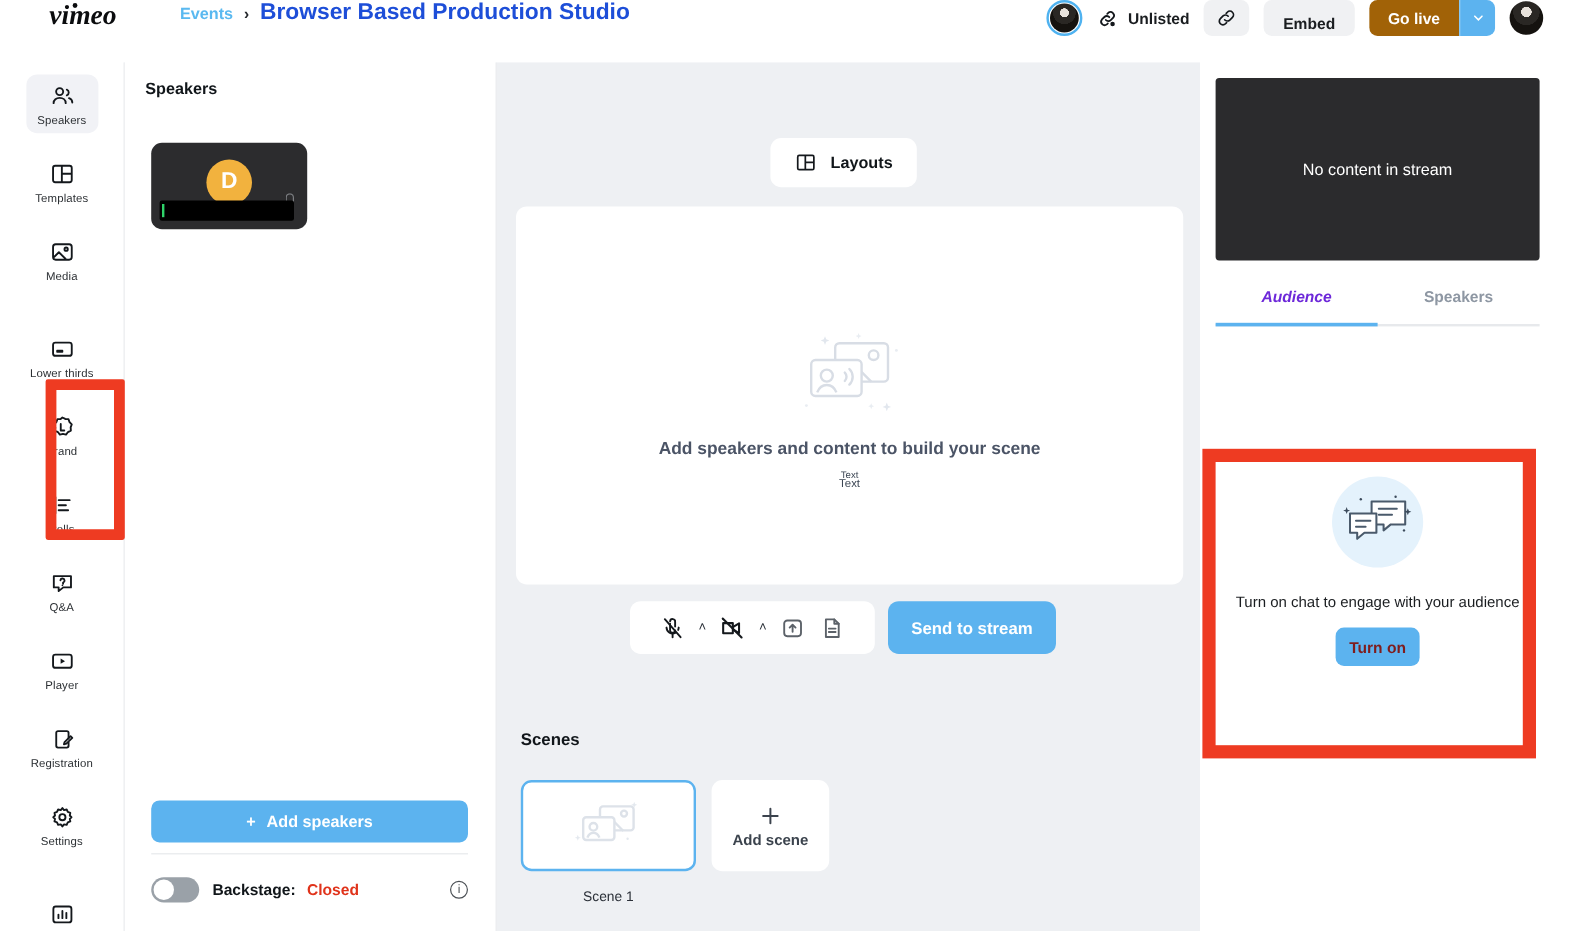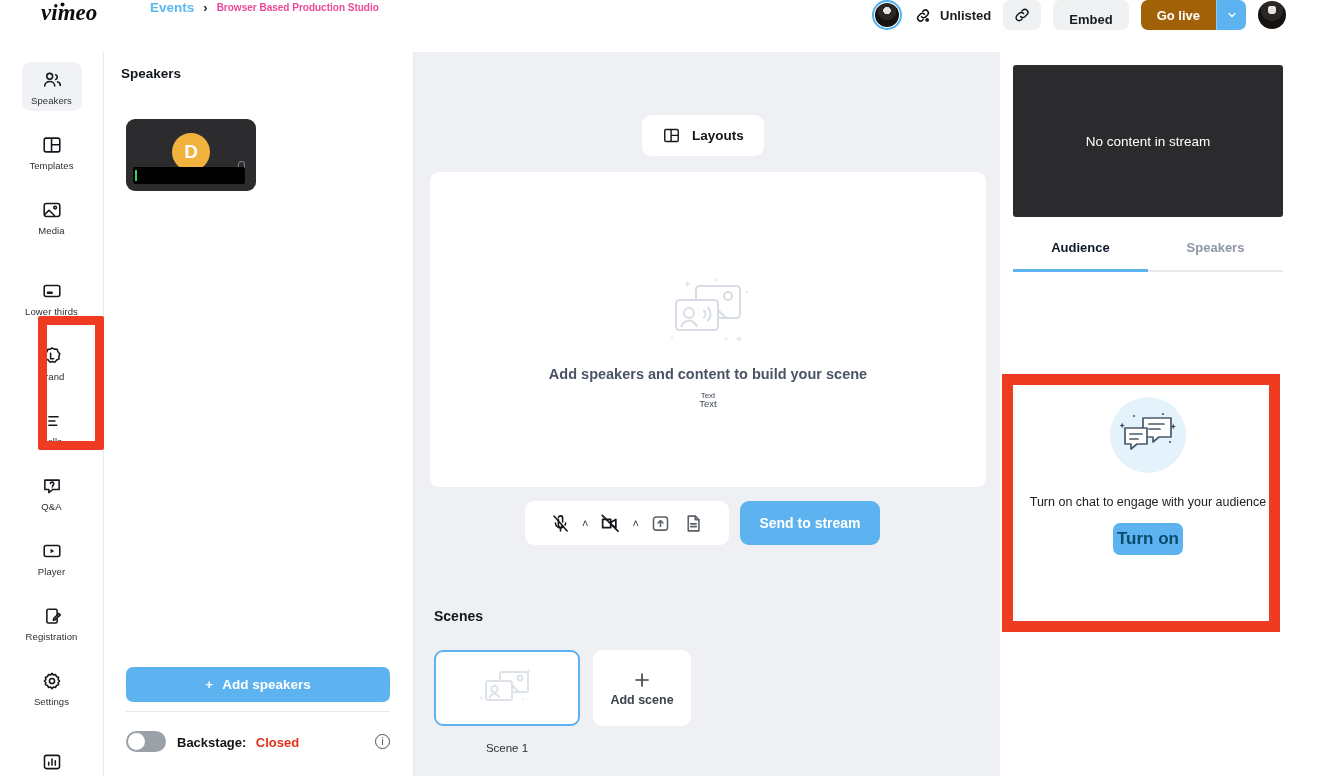--- a/index.html
+++ b/index.html
@@ -13,21 +13,21 @@
 
   
   .header {
     position: absolute; top: 0; left: 0; width: 1322px; height: 52px;
     background: #fff; display: flex; align-items: flex-start;
   }
   .logo { margin-left: 40px; width: 94px; height: 26px; }
   .crumbs { display: flex; align-items: center; margin-left: 16px; }
   .crumb-link { color: #5ab9f0; font-size: 13.5px; font-weight: 600; }
   .crumb-sep { margin: 0 9px; color: #23262a; font-size: 13px; font-weight: 700; }
-  .crumb-cur { color: #ec4899; font-size: 10px; font-weight: 600; }
+  .crumb-cur { color: #1d4ed8; font-size: 19px; font-weight: 600; }
   .hdr-right {
     margin-left: auto; margin-right: 36px;
     display: flex; align-items: center; gap: 12px;
   }
   .avatar-ring {
     width: 30px; height: 30px; border-radius: 50%;
     border: 2px solid #4fb2f0; padding: 1px; background: #fff;
   }
   .avatar-img {
     width: 100%; height: 100%; border-radius: 50%;
@@ -207,37 +207,37 @@
     color: #fff; font-size: 13.5px;
   }
   .tabs {
     position: absolute; left: 13px; top: 182px; width: 270px; height: 38px;
     display: flex; border-bottom: 2px solid #e7e9ec;
   }
   .tab {
     flex: 1; text-align: center; font-size: 13px; font-weight: 700; color: #8e97a3;
     cursor: pointer; padding-top: 6px; position: relative;
   }
-  .tab.active { color: #0f172a; }
+  .tab.active { color: #6d28d9; font-style: italic; }
   .tab.active::after {
     content: ""; position: absolute; left: 0; bottom: -2px; width: 100%; height: 3px; background: #5cb3ef;
   }
   .chat-card {
     position: absolute; left: 20px; top: 329px; width: 256px; height: 190px;
     background: #fff;
     display: flex; flex-direction: column; align-items: center; justify-content: center;
   }
   .chat-blob {
     width: 76px; height: 76px; border-radius: 50%; background: #e4f2fc;
     display: flex; align-items: center; justify-content: center; position: relative;
   }
   .chat-copy { margin-top: 22px; font-size: 12.5px; color: #1a1d20; }
   .turn-on {
-    margin-top: 14px; width: 70px; height: 32px; background: #5cb3ef; color: #0c4a6e;
-    border: none; border-radius: 7px; font-size: 17px; font-weight: 700; cursor: pointer;
+    margin-top: 14px; width: 70px; height: 32px; background: #5cb3ef; color: #7f1d1d;
+    border: none; border-radius: 7px; font-size: 13px; font-weight: 700; cursor: pointer;
   }
   .chat-redbox {
     position: absolute; left: 1002px; top: 374px; width: 278px; height: 258px;
     border: 11px solid #ee3b22; pointer-events: none; z-index: 6;
   }
   .ic { display: block; }
 </style>
 </head>
 <body>
 

